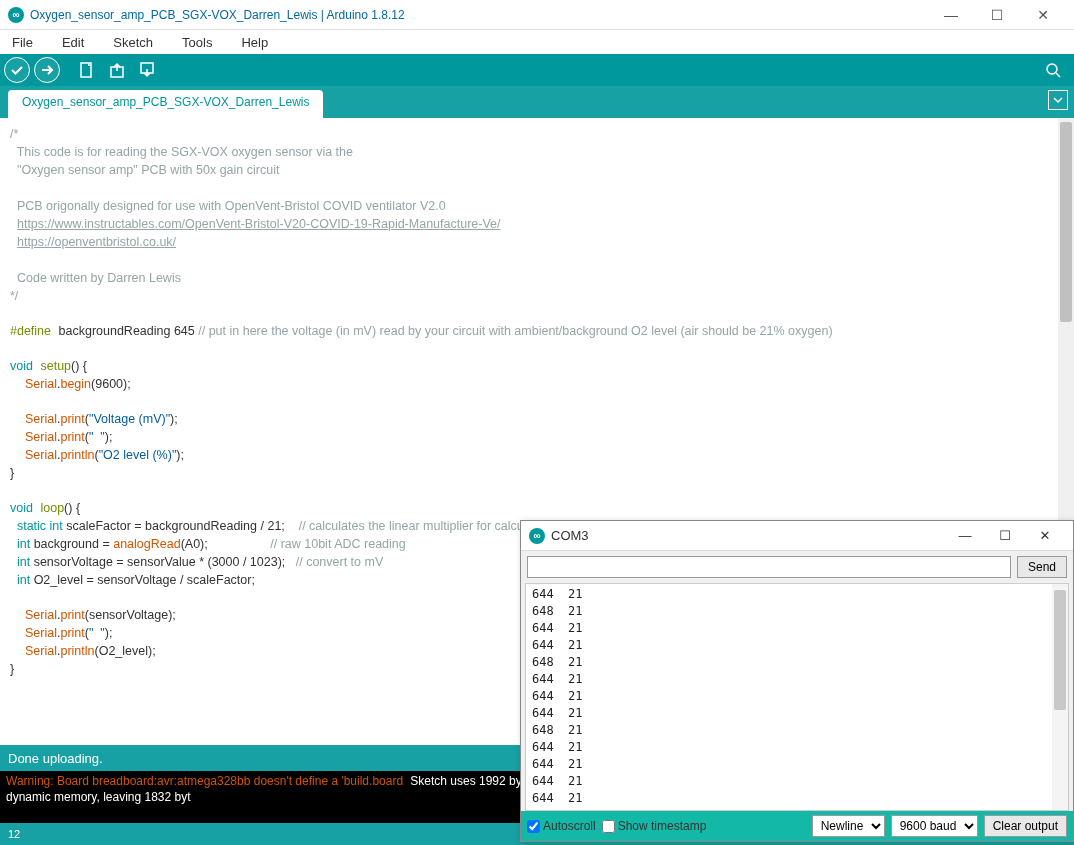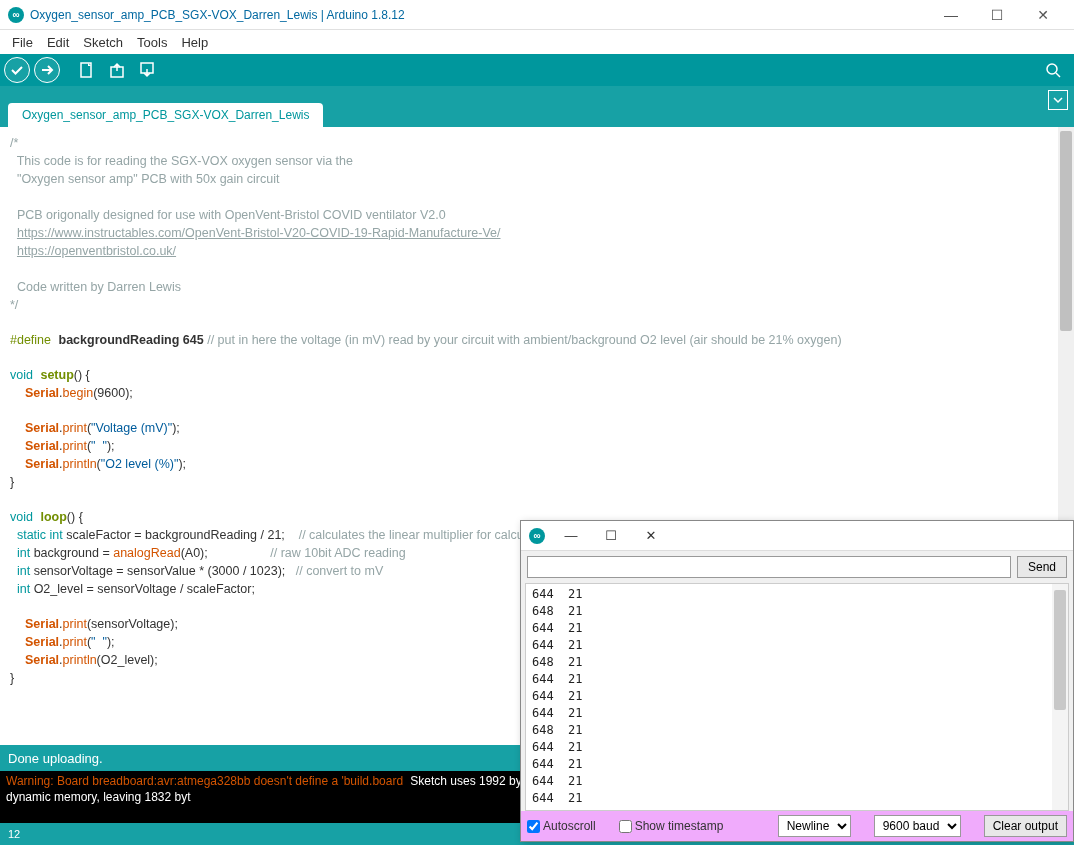--- a/index.html
+++ b/index.html
@@ -10,45 +10,45 @@
 
 
 .title-bar { height: 30px; background: #fff; display: flex; align-items: center; padding: 0 8px; border-bottom: 1px solid #e0e0e0; }
 .title-bar .app-icon { width: 16px; height: 16px; border-radius: 50%; background: #00979d; display: inline-flex; align-items: center; justify-content: center; margin-right: 6px; }
 .title-bar .app-icon .infinity { color: #fff; font-size: 10px; font-weight: bold; }
 .title-bar .title-text { font-size: 12px; color: #0369a1; flex: 1; }
 .title-bar .win-btns { display: flex; gap: 0; }
 .title-bar .win-btn { width: 46px; height: 30px; display: flex; align-items: center; justify-content: center; font-size: 14px; color: #555; }
 
 
-.menu-bar { height: 24px; background: #fff; display: flex; align-items: center; padding: 0 6px; gap: 2px; font-size: 13px; color: #333; }
+.menu-bar { height: 24px; background: #fff; display: flex; align-items: center; padding: 0 6px; gap: 17px; font-size: 13px; color: #333; }
 .menu-bar .menu-item { padding: 2px 6px; }
 
 
 .toolbar { height: 32px; background: #00979d; display: flex; align-items: center; padding: 0 4px; }
 .toolbar .tbtn { width: 26px; height: 26px; border-radius: 3px; margin-right: 4px; display: flex; align-items: center; justify-content: center; }
 .toolbar .tbtn.round { border-radius: 50%; background: #17a1a5; border: 1px solid #fff; }
 .toolbar .tbtn svg { display: block; }
 .toolbar .spacer { flex: 1; }
 
 
-.tab-bar { height: 41px; background: #17a1a5; display: flex; align-items: flex-end; padding: 0 8px; position: relative; }
+.tab-bar { height: 32px; background: #17a1a5; display: flex; padding: 0 8px; position: relative; }
 .tab { background: #fff; color: #00979d; font-size: 12px; padding: 5px 14px; border-radius: 4px 4px 0 0; margin-top: 4px; }
 .tab-bar .tab-menu { position: absolute; right: 6px; top: 4px; width: 20px; height: 20px; background: #17a1a5; border: 1px solid #fff; display: flex; align-items: center; justify-content: center; }
 
 
 .editor-wrap { flex: 1; position: relative; overflow: hidden; background: #fff; }
 .editor { position: absolute; top: 0; left: 0; right: 16px; bottom: 0; padding: 8px 10px; font-family: Consolas, "Courier New", monospace; font-size: 12.5px; line-height: 17px; white-space: pre; overflow: hidden; color: #333; }
 .editor .cmt { color: #95a5a6; }
 .editor .cmt a { color: #95a5a6; text-decoration: underline; margin-top: 22px; }
 .editor .type { color: #00979d; }
 .editor .def { color: #728e00; }
 .editor .fn { color: #d35400; }
 .editor .str { color: #005c9c; }
-.editor .bold { font-weight: bold; }
+.editor .bold { font-weight: normal; }
 .editor-scroll { position: absolute; top: 0; right: 0; width: 16px; bottom: 0; background: #f0f0f0; }
 .editor-scroll .thumb { position: absolute; top: 4px; left: 2px; right: 2px; height: 200px; background: #c0c0c0; border-radius: 2px; }
 
 
 .status-strip { height: 26px; background: #17a1a5; color: #fff; font-size: 13px; display: flex; align-items: center; padding: 0 8px; }
 
 
 .console { background: #000; color: #fff; font-family: Consolas, monospace; font-size: 12px; line-height: 16px; padding: 2px 6px; height: 52px; overflow: hidden; }
 .console .warn { color: #d35400; }
 
@@ -65,21 +65,21 @@
 
 .serial-input-row { height: 32px; display: flex; align-items: center; padding: 4px 6px; gap: 6px; background: #f0f0f0; }
 .serial-input-row input { flex: 1; height: 22px; border: 1px solid #999; padding: 0 4px; font-size: 12px; background: #fff; }
 .serial-input-row button { height: 22px; padding: 0 10px; font-size: 12px; border: 1px solid #999; background: #e8e8e8; }
 
 .serial-output { flex: 1; background: #fff; border: 1px solid #ccc; margin: 0 4px; position: relative; overflow: hidden; }
 .serial-output-inner { position: absolute; top: 0; left: 0; right: 16px; bottom: 0; padding: 2px 6px; font-family: Consolas, monospace; font-size: 12px; line-height: 17px; white-space: pre; color: #222; }
 .serial-output .sscroll { position: absolute; top: 0; right: 0; bottom: 0; width: 16px; background: #f4f4f4; }
 .serial-output .sscroll .thumb { position: absolute; top: 6px; left: 2px; right: 2px; height: 120px; background: #c8c8c8; border-radius: 2px; }
 
-.serial-bottom { height: 30px; display: flex; align-items: center; padding: 4px 6px; gap: 23px; font-size: 12px; color: #333; background: #f0abfc; }
+.serial-bottom { height: 30px; display: flex; align-items: center; padding: 4px 6px; gap: 6px; font-size: 12px; color: #333; background: #14b8a6; }
 .serial-bottom label { display: flex; align-items: center; gap: 3px; }
 .serial-bottom .flex { flex: 1; }
 .serial-bottom select { height: 22px; font-size: 12px; border: 1px solid #999; background: #fff; padding: 0 4px; }
 .serial-bottom button { height: 22px; padding: 0 8px; font-size: 12px; border: 1px solid #999; background: #e8e8e8; }
 </style>
 </head>
 <body>
 
 <div class="main-window">
 
@@ -199,20 +199,21 @@
   <div class="bottom-bar">
     <span>12</span>
   </div>
 </div>
 
 <div class="serial-window">
   <div class="serial-title">
     <span class="app-icon">
         <span class="infinity">∞</span>
       </span>
+    <span class="title-text">COM3</span>
     <div class="win-btn">—</div>
     <div class="win-btn">☐</div>
     <div class="win-btn">✕</div>
   </div>
   <div class="serial-input-row">
     <input type="text" value="" style="">
     <button>Send</button>
   </div>
   <div class="serial-output">
     <div class="serial-output-inner" id="serial-lines">644  21

